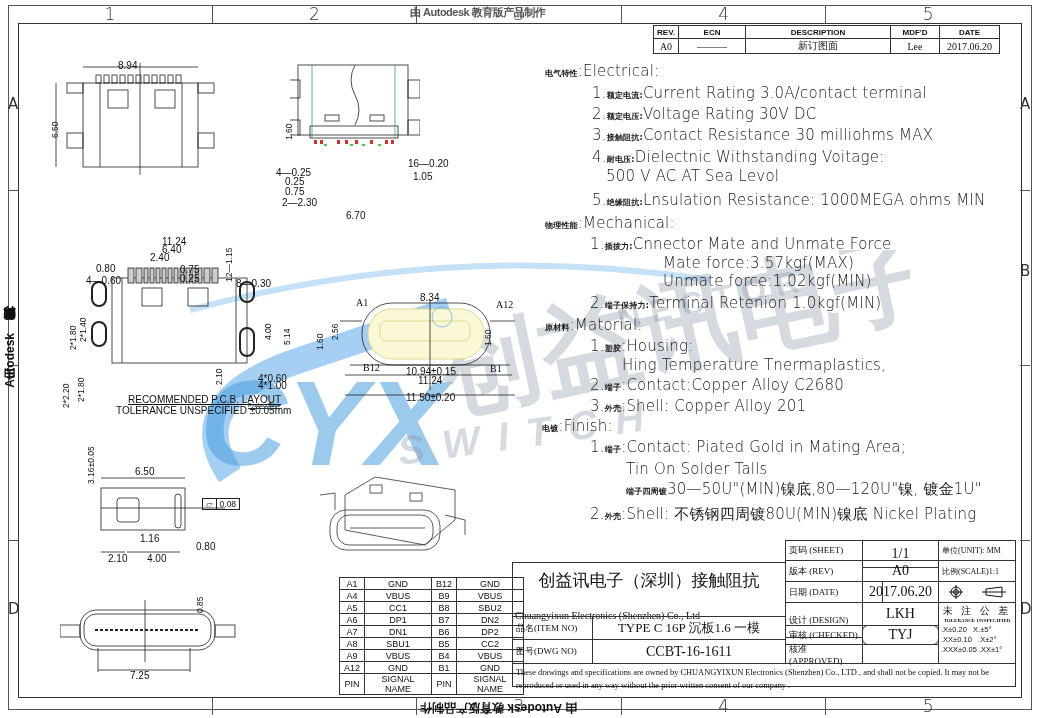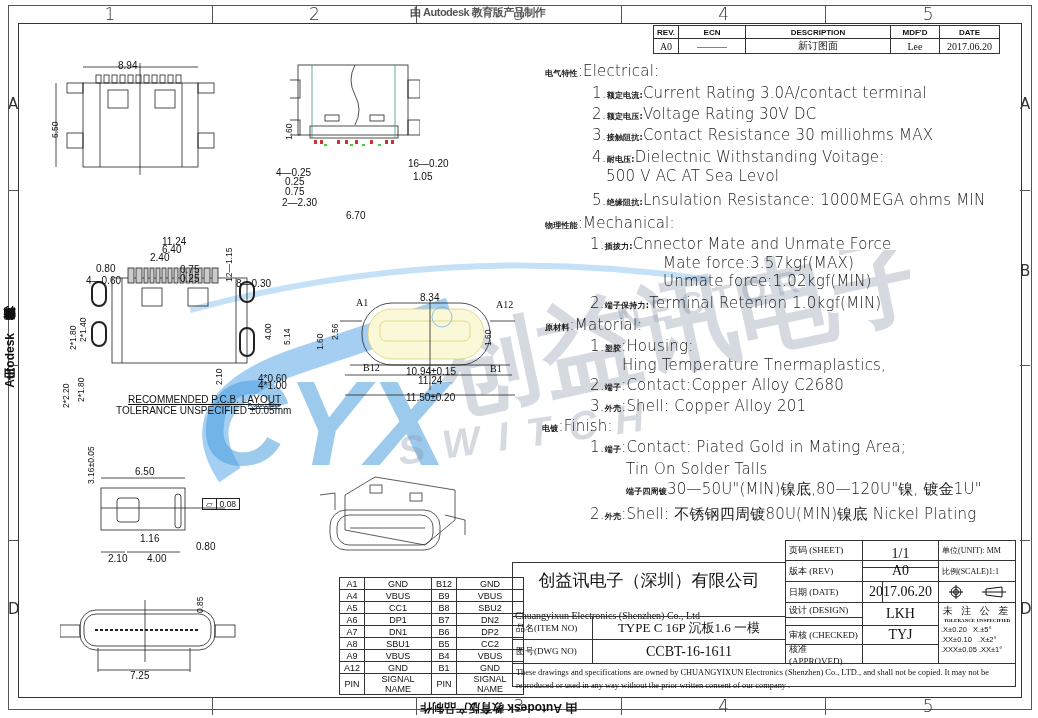--- a/index.html
+++ b/index.html
@@ -183,21 +183,21 @@
   <tr class="foot">
         <td>PIN</td>
         <td>SIGNAL NAME</td>
         <td>PIN</td>
         <td>SIGNAL NAME</td>
       </tr>
 </tbody>
   </table>
 
 <div class="tb" style="left:512px;top:562px;width:273px;height:54px;border-right:none;border-bottom:none;">
-  <div style="font-size:17px;text-align:center;margin-top:6px;font-family:'Liberation Serif',serif;">创益讯电子（深圳）有限公司</div>
+  <div style="font-size:17px;text-align:center;margin-top:6px;font-family:'Liberation Serif',serif;">创益讯电子（深圳）接触阻抗</div>
   <div style="font-size:10px;margin-top:18px;padding-left:2px;font-family:'Liberation Serif',serif;">Chuangyixun Electronics (Shenzhen) Co., Ltd</div>
 </div>
 <div class="tb tbl" style="left:512px;top:616px;width:81px;height:24px;">品名(ITEM NO)</div>
 <div class="tb tbv" style="left:592px;top:616px;width:194px;height:24px;font-size:13px;">TYPE C 16P 沉板1.6 一模</div>
 <div class="tb tbl" style="left:512px;top:639px;width:81px;height:25px;">图号(DWG NO)</div>
 <div class="tb tbv" style="left:592px;top:639px;width:194px;height:25px;">CCBT-16-1611</div>
 
 <div class="tb tbl" style="left:785px;top:540px;width:78px;height:21px;">页码 (SHEET)</div>
 <div class="tb tbv" style="left:862px;top:540px;width:77px;height:28px;">1/1</div>
 <div class="tb tbl" style="left:938px;top:540px;width:78px;height:21px;font-size:8px;">单位(UNIT): MM</div>
@@ -214,30 +214,30 @@
       <circle cx="8" cy="7" r="2.5" fill="none" stroke="#111"></circle>
       <line x1="1" y1="7" x2="15" y2="7" stroke="#111"></line>
       <line x1="8" y1="0" x2="8" y2="14" stroke="#111"></line>
     </svg>
   <svg width="24" height="12">
       <polygon points="4,3 20,1 20,11 4,9" fill="none" stroke="#111"></polygon>
       <line x1="0" y1="6" x2="24" y2="6" stroke="#111"></line>
     </svg>
 </div>
 
-<div class="tb tbl" style="left:785px;top:602px;width:78px;height:16px;">设计 (DESIGN)</div>
+<div class="tb tbl" style="left:785px;top:602px;width:78px;height:36px;">设计 (DESIGN)</div>
 <div class="tb tbv" style="left:862px;top:602px;width:77px;height:24px;">LKH</div>
 <div class="tb" style="left:938px;top:602px;width:78px;height:62px;text-align:center;">
   <div style="font-size:10px;letter-spacing:3px;margin-top:1px;">未 注 公 差</div>
   <div style="font-size:5px;font-weight:bold;">TOLERANCE UNSPECIFIED</div>
   <div style="font-size:7.5px;text-align:left;padding-left:2px;font-family:'Liberation Sans',sans-serif;line-height:10px;margin-top:2px;white-space:pre;"><div>.X±0.20   X.±5°</div><div>.XX±0.10   .X±2°</div><div>.XXX±0.05 .XX±1°</div></div>
 </div>
 
 <div class="tb tbl" style="left:785px;top:625px;width:78px;height:20px;">审核 (CHECKED)</div>
-<div class="tb tbv" style="left:862px;top:625px;width:77px;height:20px;">TYJ</div>
+<div class="tb tbv" style="left:862px;top:625px;width:77px;height:20px;border-radius:6px;">TYJ</div>
 <div class="tb tbl" style="left:785px;top:644px;width:78px;height:20px;">核准 (APPROVED)</div>
 <div class="tb tbv" style="left:862px;top:644px;width:77px;height:20px;"></div>
 
 <div class="tb notice" style="left:512px;top:663px;width:504px;height:24px;font-family:Liberation Serif, serif;">These drawings and specifications are owned by CHUANGYIXUN Electronics (Shenzhen) Co., LTD., and shall not be copied. It may not be reproduced or used in any way without the prior written consent of our company .</div>
 
 <svg class="abs" style="left:40px;top:55px;" width="200" height="130">
   <g stroke="#222" fill="none" stroke-width="0.8">
     <line x1="43" y1="12" x2="158" y2="12"></line>
     <rect x="43" y="28" width="115" height="84"></rect>
     <line x1="60" y1="28" x2="60" y2="112"></line>

